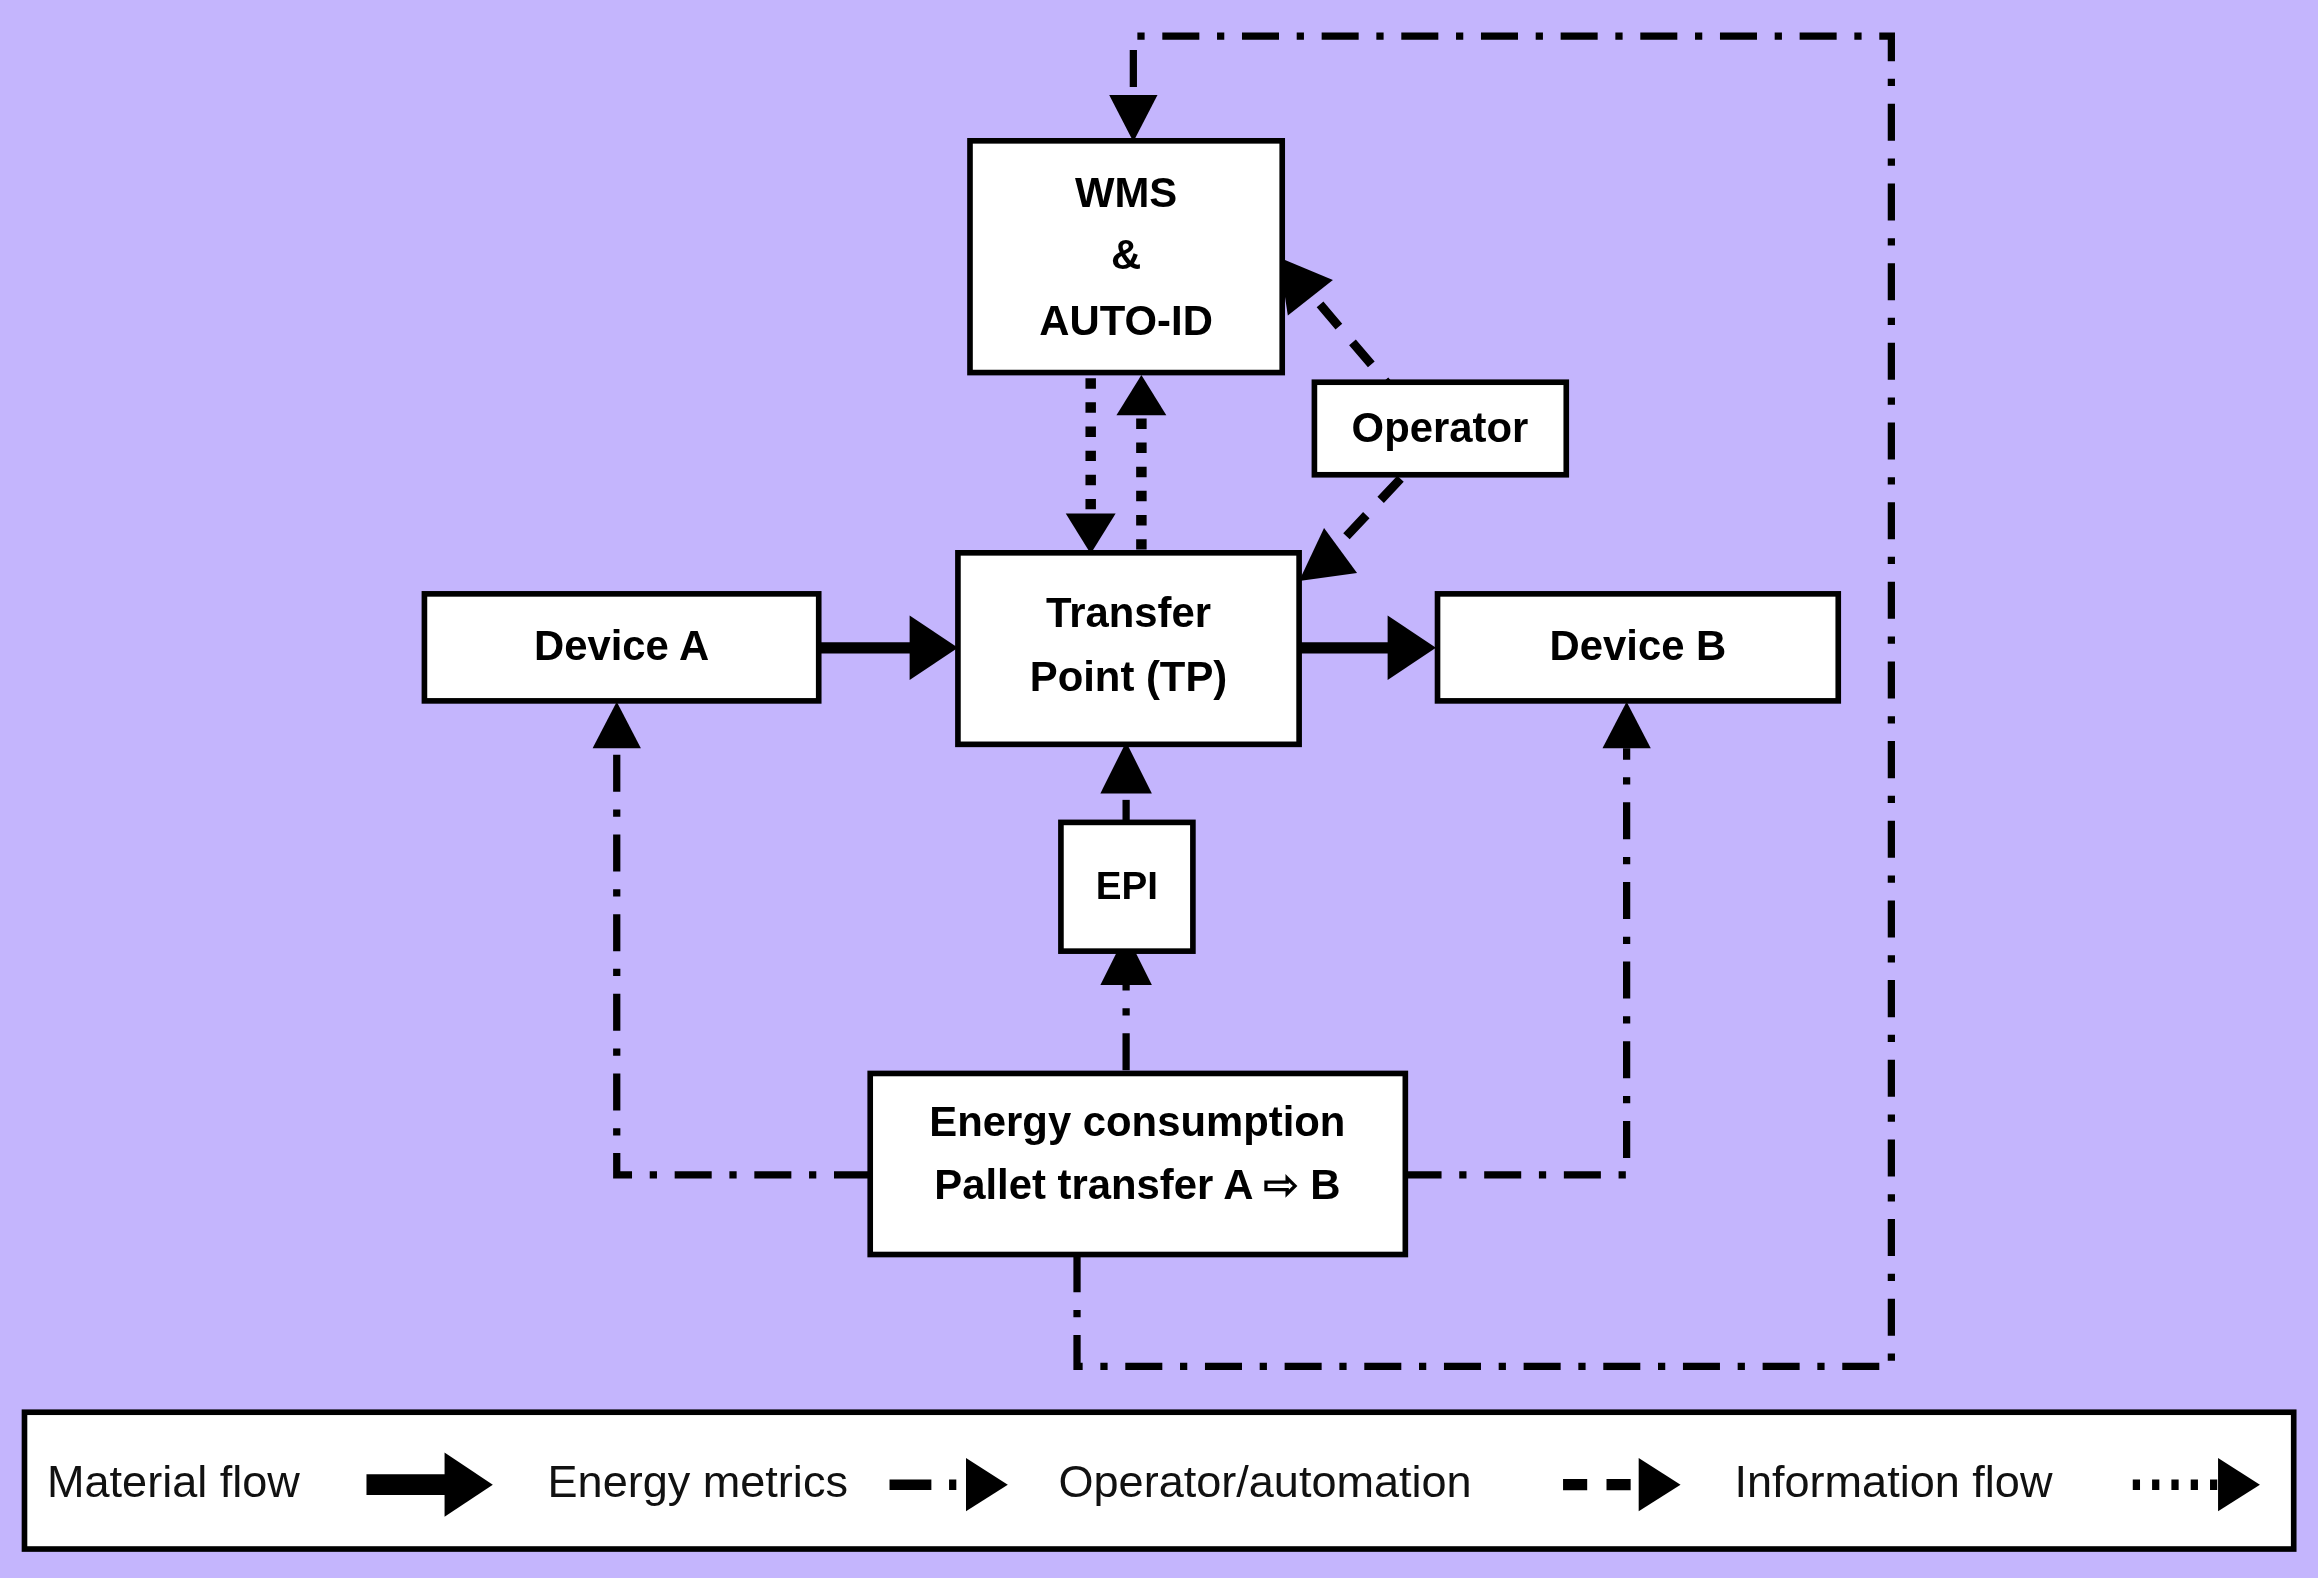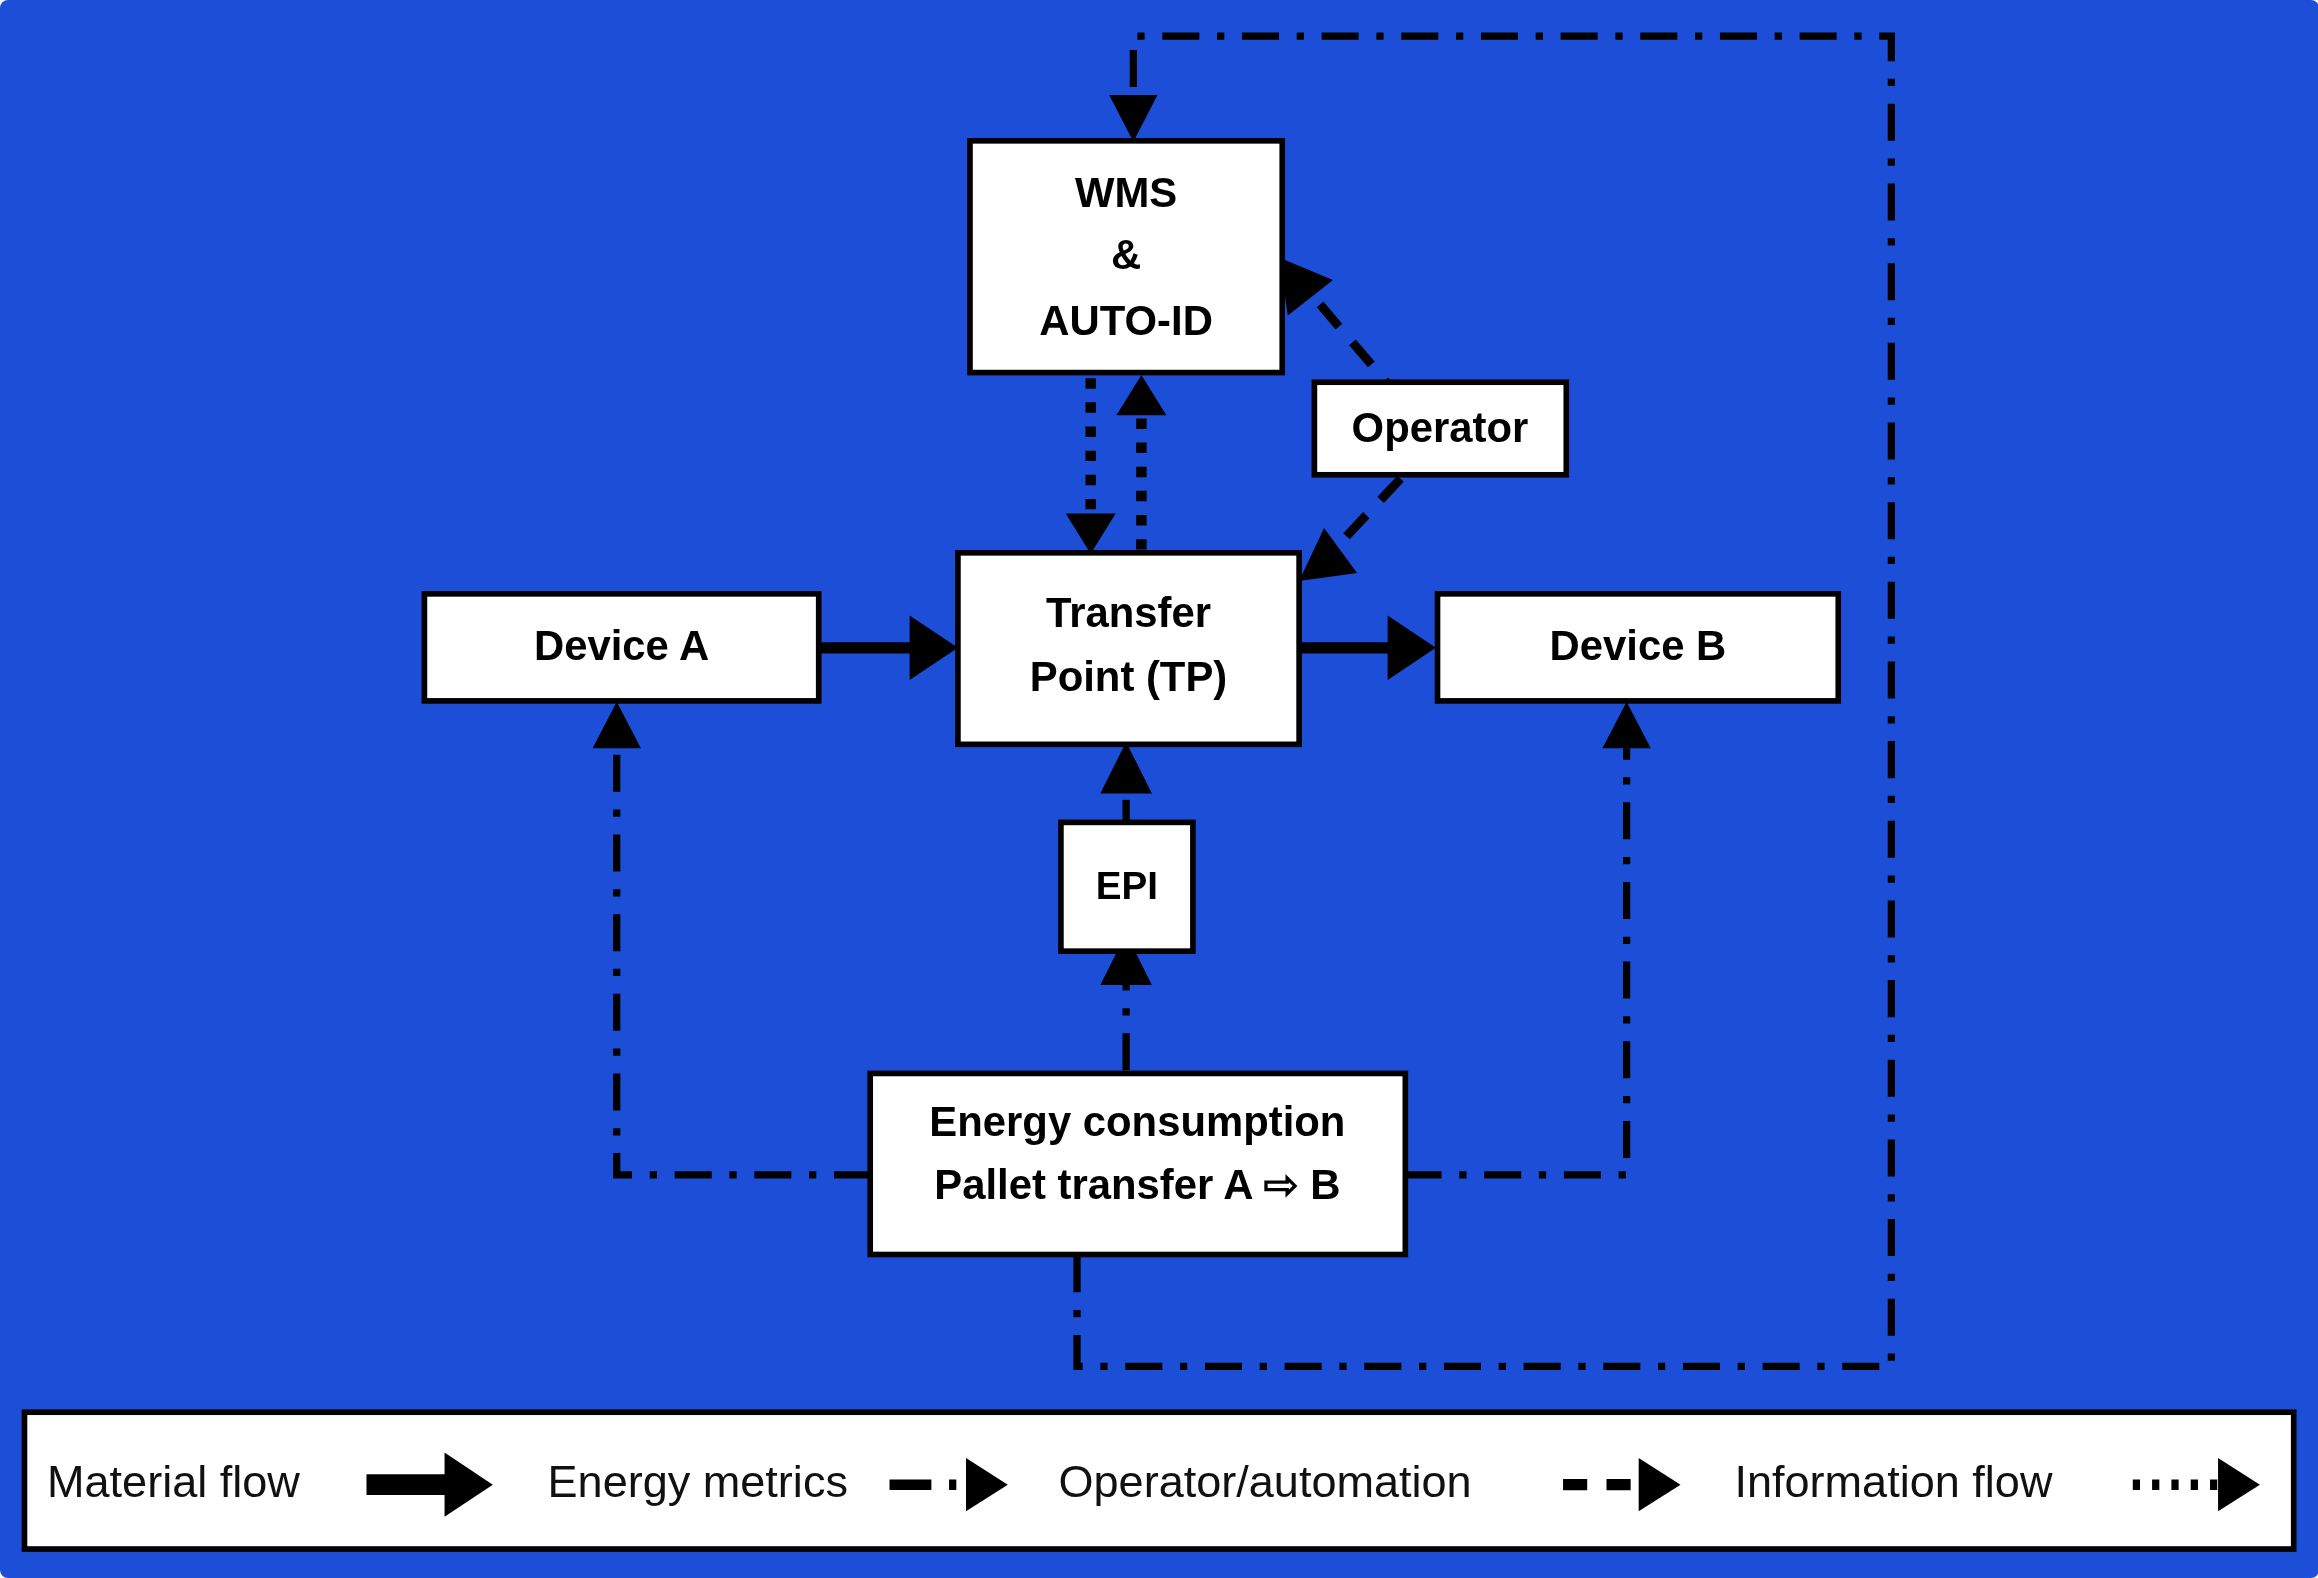--- a/index.html
+++ b/index.html
@@ -10,22 +10,21 @@
   body {
     width: 2319px;
     height: 1578px;
     font-family: "Liberation Sans", sans-serif;
     overflow: hidden;
   }
   #stage {
     position: relative;
     width: 2319px;
     height: 1578px;
-    background: #1d4ed8;
-    border-radius: 8px;
+    background: #c4b5fd;
   }
   svg.diagram {
     position: absolute;
     top: 0;
     left: 0;
     width: 2319px;
     height: 1578px;
   }
   .node-rect {
     fill: #ffffff;

